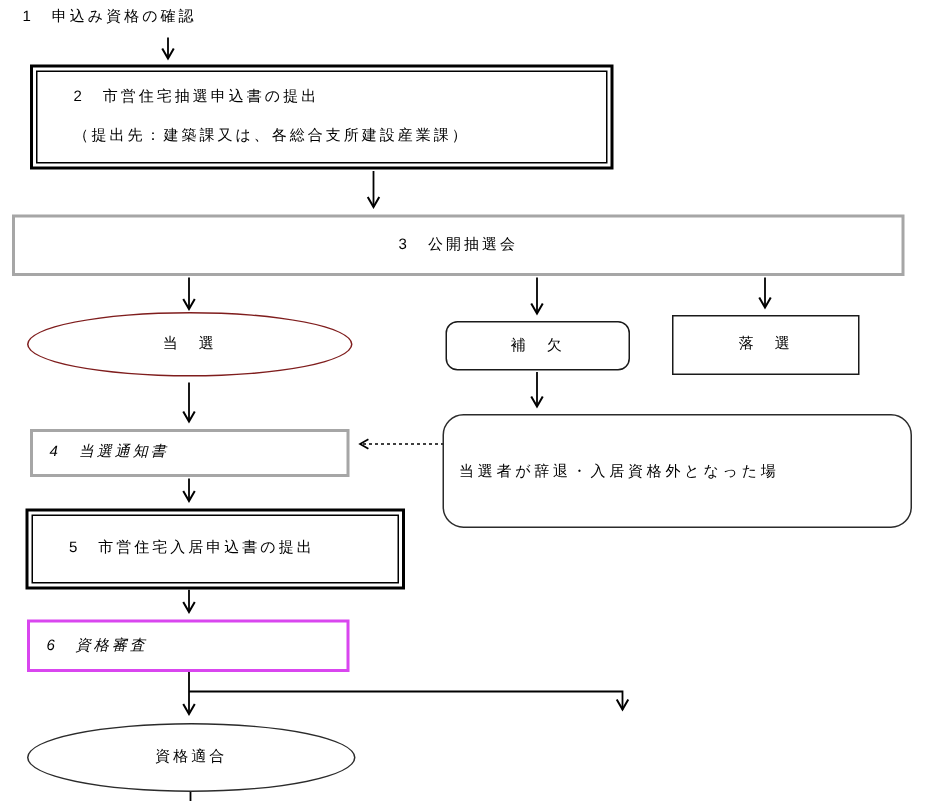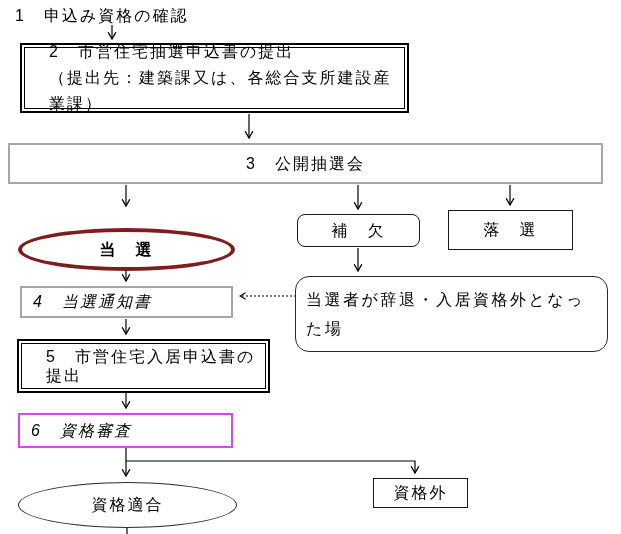--- a/index.html
+++ b/index.html
@@ -1,19 +1,19 @@
 <!DOCTYPE html>
 <html><head>
 <meta charset="utf-8">
 <style>
   html,body{margin:0;padding:0;background:#ffffff;}
   #canvas{
     position:relative;width:621px;height:534px;background:#ffffff;overflow:hidden;
     font-family:"Liberation Sans","DejaVu Sans",sans-serif;
-    color:#000;font-size:16px;letter-spacing:2px;line-height:1.2;
+    color:#000;font-size:10px;letter-spacing:2px;line-height:1.2;
   }
   .abs{position:absolute;box-sizing:border-box;background:#fff;}
   .flex-c{display:flex;align-items:center;justify-content:center;text-align:left;}
   .flex-l{display:flex;align-items:center;justify-content:flex-start;font-style:italic;}
 
   
   #step1{left:15px;top:6px;width:300px;height:20px;background:transparent;}
 
   
   .dbl{border:2px solid #000;padding:2px;}
@@ -22,21 +22,21 @@
   #step2{left:20px;top:43px;width:389px;height:70px;}
   #step2 .dbl-inner{line-height:26px;}
   #step5{left:17px;top:339px;width:253px;height:54px;}
 
   
   #step3{left:8px;top:143px;width:595px;height:41px;border:2px solid #a6a6a6;}
   #step4{left:20px;top:286px;width:213px;height:32px;border:2px solid #a6a6a6;padding-left:11px;}
   #step6{left:18px;top:413px;width:215px;height:35px;border:2px solid #d946ef;padding-left:11px;}
 
   
-  #ellipse-win{left:18px;top:228px;width:217px;height:43px;border:4px solid #7f1d1d;border-radius:50%;font-weight:bold;}
+  #ellipse-win{left:18px;top:208px;width:217px;height:43px;border:1px solid #7f1d1d;border-radius:50%;}
   #box-waitlist{left:297px;top:214px;width:123px;height:33px;border:1.5px solid #1a1a1a;border-radius:8px;}
   #box-lose{left:448px;top:210px;width:125px;height:40px;border:1.5px solid #1a1a1a;}
   #ellipse-qualified{left:18px;top:482px;width:219px;height:46px;border:1px solid #2b2b2b;border-radius:50%;}
   #box-unqualified{left:373px;top:478px;width:95px;height:30px;border:1.5px solid #1a1a1a;}
 
   
   #note{left:295px;top:276px;width:313px;height:76px;border:1.5px solid #2b2b2b;border-radius:14px;
         display:flex;flex-direction:column;justify-content:center;padding:2px 10px;line-height:29px;letter-spacing:2.5px;gap:38px;}
 
   #connectors{position:absolute;left:0;top:0;pointer-events:none;}
@@ -104,17 +104,14 @@
     </div>
   </div>
 
   <div id="step6" class="abs flex-l">
     <span>6　資格審査</span>
   </div>
 
   <div id="ellipse-qualified" class="abs flex-c">
     <span>資格適合</span>
   </div>
-  <div id="box-unqualified" class="abs flex-c">
-    <span>資格外</span>
-  </div>
 
 </div>
 
 </body></html>

